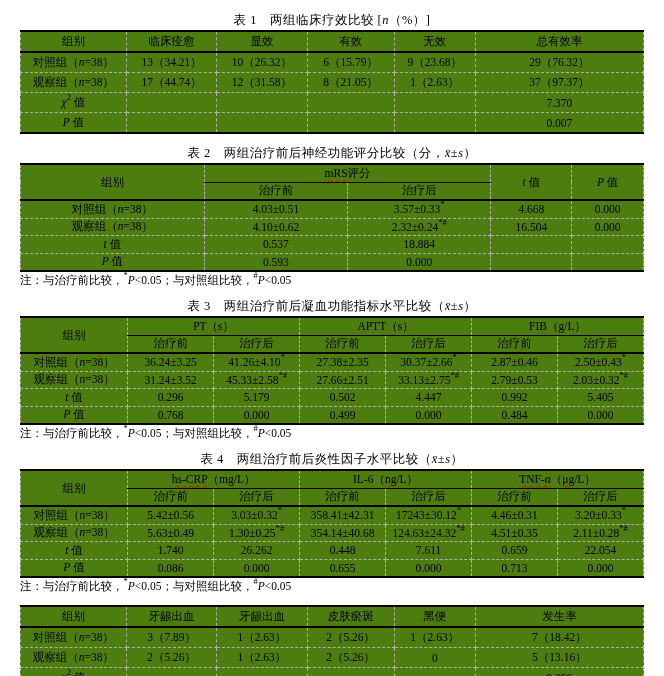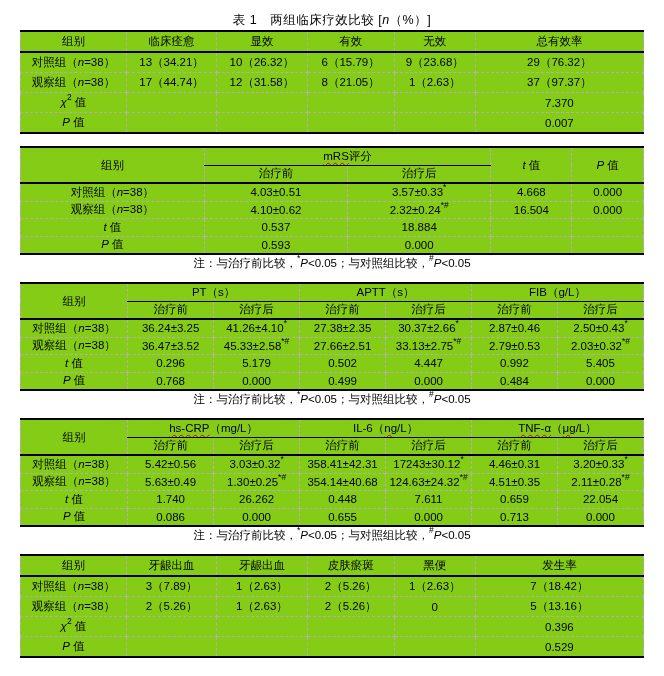--- a/index.html
+++ b/index.html
@@ -2,39 +2,39 @@
 <html><head>
 <meta charset="utf-8">
 <style>
   html,body{margin:0;padding:0;}
   body{
     width:664px;height:676px;overflow:hidden;background:#ffffff;color:#000;
     font-family:"Liberation Sans","DejaVu Sans",sans-serif;
     -webkit-font-smoothing:antialiased;
   }
   #doc{padding:1px 8px 0 8px;}
-  .sec{margin:12px;}
+  .sec{margin:12px;font-family:Liberation Serif, serif;}
   .tbl-title{
     text-align:center;font-size:12.5px;line-height:15px;margin:3px 0 2px;
     letter-spacing:.5px;color:#000;white-space:nowrap;
   }
   table.tbl{
     border-collapse:collapse;width:100%;table-layout:fixed;
-    border-top:2px solid #000;border-bottom:2px solid #000;background:#84cc16;
+    border-top:2px solid #000;border-bottom:2px solid #000;background:#4d7c0f;
   }
   .tbl th,.tbl td{
     border:1px dashed #b0b0b0;font-weight:400;font-size:11.5px;color:#000;
     text-align:center;vertical-align:middle;padding:0 2px;
     white-space:nowrap;overflow:hidden;
   }
   .tbl thead th{border-bottom:2px solid #000;}
   .tbl thead th.grp{border-bottom:1px solid #000;}
   .r5 th,.r5 td{height:19px;}
   .r6 th,.r6 td{height:16.5px;}
-  .note{font-size:11.5px;line-height:13px;margin:2px 0 1px;text-align:center;color:#000;}
+  .note{font-size:11.5px;line-height:13px;margin:2px 0 1px;text-align:left;color:#000;}
   sup{font-size:8.5px;line-height:0;position:relative;top:-1px;}
   i{font-style:italic;}
   .sq{
     text-decoration-line:underline;text-decoration-style:wavy;
     text-decoration-color:#e00000;text-decoration-thickness:1px;
     text-underline-offset:2px;
   }
 </style>
 </head>
 <body>
@@ -91,20 +91,21 @@
             <td></td>
             <td></td>
             <td></td>
             <td></td>
             <td>0.007</td>
           </tr>
         </tbody>
       </table>
     </div>
     <div class="sec">
+      <div class="tbl-title">表 2　两组治疗前后神经功能评分比较（分，<i>x̄</i>±<i>s</i>）</div>
       <table class="tbl r6">
         <colgroup>
           <col style="width: 29.5%;">
           <col style="width: 23%;">
           <col style="width: 23%;">
           <col style="width: 13%;">
           <col style="width: 11.5%;">
         </colgroup>
         <thead>
           <tr>
@@ -145,20 +146,21 @@
             <td>0.593</td>
             <td>0.000</td>
             <td></td>
             <td></td>
           </tr>
         </tbody>
       </table>
       <div class="note">注：与治疗前比较，<sup>*</sup><i>P</i>&lt;0.05；与对照组比较，<sup>#</sup><i>P</i>&lt;0.05</div>
     </div>
     <div class="sec">
+      <div class="tbl-title">表 3　两组治疗前后凝血功能指标水平比较（<i>x̄</i>±<i>s</i>）</div>
       <table class="tbl r6">
         <colgroup>
           <col style="width: 17.2%;">
           <col style="width: 13.8%;">
           <col style="width: 13.8%;">
           <col style="width: 13.8%;">
           <col style="width: 13.8%;">
           <col style="width: 13.8%;">
           <col style="width: 13.8%;">
         </colgroup>
@@ -183,21 +185,21 @@
             <td>对照组（<i>n</i>=38）</td>
             <td>36.24±3.25</td>
             <td>41.26±4.10<sup>*</sup></td>
             <td>27.38±2.35</td>
             <td>30.37±2.66<sup>*</sup></td>
             <td>2.87±0.46</td>
             <td>2.50±0.43<sup>*</sup></td>
           </tr>
           <tr>
             <td>观察组（<i>n</i>=38）</td>
-            <td>36.47±3.52</td>
+            <td>31.24±3.52</td>
             <td>45.33±2.58<sup>*#</sup></td>
             <td>27.66±2.51</td>
             <td>33.13±2.75<sup>*#</sup></td>
             <td>2.79±0.53</td>
             <td>2.03±0.32<sup>*#</sup></td>
           </tr>
           <tr>
             <td><i>t</i> 值</td>
             <td>0.296</td>
             <td>5.179</td>
@@ -213,20 +215,21 @@
             <td>0.499</td>
             <td>0.000</td>
             <td>0.484</td>
             <td>0.000</td>
           </tr>
         </tbody>
       </table>
       <div class="note">注：与治疗前比较，<sup>*</sup><i>P</i>&lt;0.05；与对照组比较，<sup>#</sup><i>P</i>&lt;0.05</div>
     </div>
     <div class="sec">
+      <div class="tbl-title">表 4　两组治疗前后炎性因子水平比较（<i>x̄</i>±<i>s</i>）</div>
       <table class="tbl r6">
         <colgroup>
           <col style="width: 17.2%;">
           <col style="width: 13.8%;">
           <col style="width: 13.8%;">
           <col style="width: 13.8%;">
           <col style="width: 13.8%;">
           <col style="width: 13.8%;">
           <col style="width: 13.8%;">
         </colgroup>

